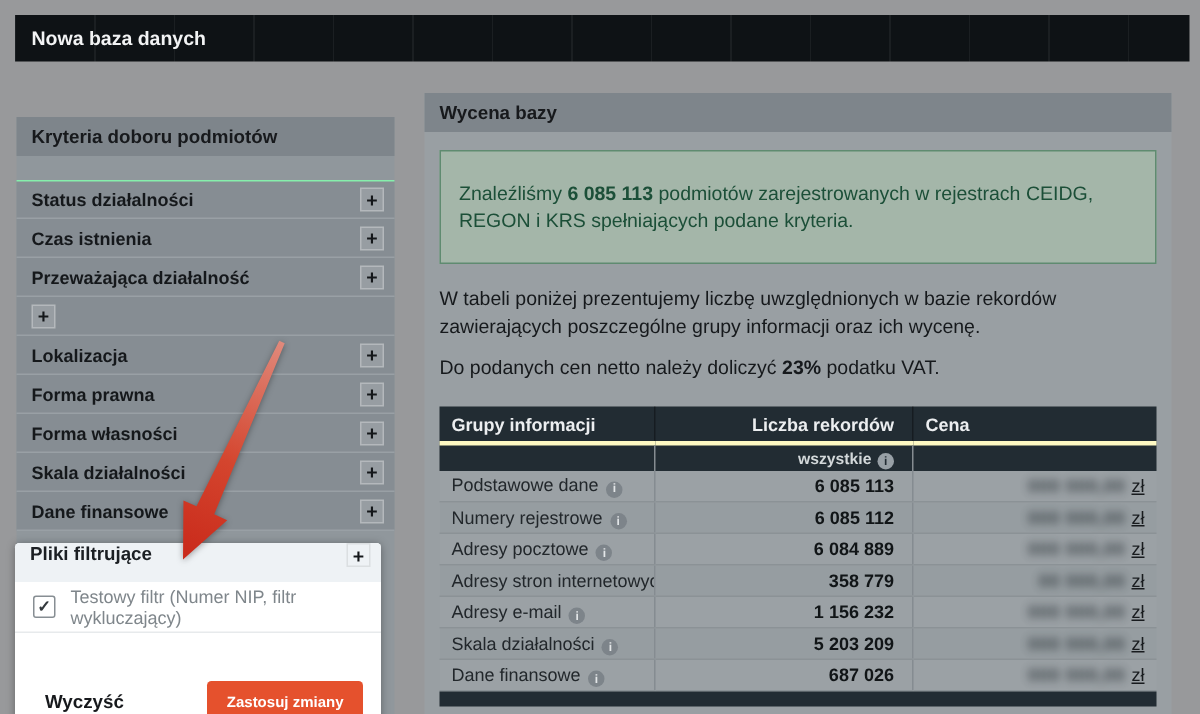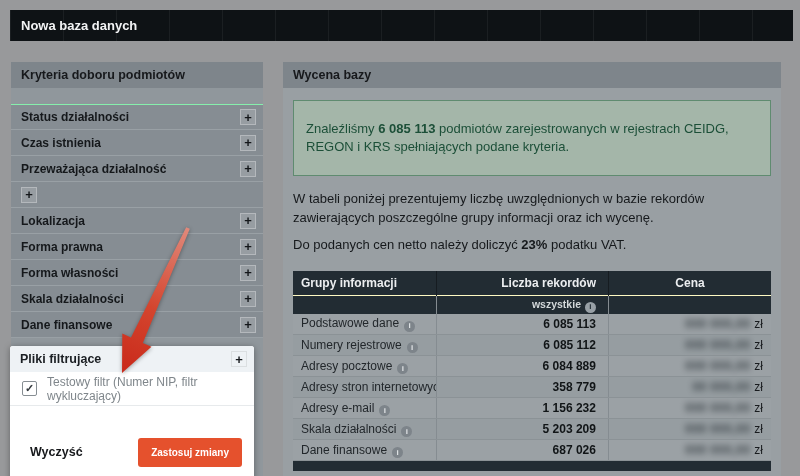--- a/index.html
+++ b/index.html
@@ -15,21 +15,21 @@
   .topbar {
     position:absolute; left:10px; top:10px; width:783px; height:31px;
     background:#0e1215;
     background-image:repeating-linear-gradient(90deg, rgba(255,255,255,0.055) 0 1px, transparent 1px 53px);
     color:#f2f3f4; font-size:13px; font-weight:bold;
     line-height:31px; padding-left:11px;
   }
 
   
   .sidebar {
-    position:absolute; left:11px; top:62px; width:252px; bottom:0;
+    position:absolute; left:11px; top:78px; width:252px; bottom:0;
     background:#90979c;
   }
   .panel-header {
     height:26px; background:#7e858b; display:flex; align-items:center;
     padding:0 10px; font-size:12.5px; font-weight:bold; color:#17191c;
   }
   .acc-list { margin-top:16px; }
   .acc-item {
     height:26px; background:#868d93;
     border-bottom:1px solid #99a0a5;
@@ -48,21 +48,21 @@
 
   
   .highlight-card {
     position:absolute; left:-1px; top:284px; width:244px; height:182px;
     background:#ffffff; border-radius:3px;
     box-shadow:0 1px 6px rgba(0,0,0,0.35);
     z-index:20;
   }
   .card-header {
     height:26px; background:#eef2f5; border-radius:3px 3px 0 0;
-    display:flex; align-items:center; justify-content:space-between;
+    display:flex; justify-content:space-between;
     padding:0 7px 0 10px; cursor:pointer;
   }
   .card-header .acc-label { color:#1b1f23; font-size:12.5px; }
   .card-header .plus-box { background:transparent; border:1px solid rgba(0,0,0,0.08); }
   .checkbox-row {
     height:34px; display:flex; align-items:center; gap:10px;
     padding-left:12px; border-bottom:1px solid #e7eaec;
   }
   .checkbox {
     width:15px; height:15px; flex:0 0 15px;
@@ -101,23 +101,23 @@
   .para { font-size:13px; color:#16191c; line-height:1.45; margin-bottom:8px; }
   .para.last { margin-bottom:16px; }
   .para b { font-weight:bold; }
 
   table.pricing { width:100%; border-collapse:collapse; font-size:12px; table-layout:fixed; }
   .pricing thead th {
     background:#222c33; color:#eceef0; font-weight:bold; font-size:12px;
     height:25px; text-align:left; padding:0 8px;
   }
   .pricing thead th.num { text-align:right; padding-right:12px; }
-  .pricing thead th.price { text-align:center; padding-right:8px; }
+  .pricing thead th.price { text-align:left; padding-right:8px; }
   .pricing tr.sub td {
-    background:#222c33; height:18px; border-top:1px solid #fef9c3;
+    background:#222c33; height:18px; border-top:3px solid #fef9c3;
     text-align:right; padding-right:12px;
   }
   .sub-label { color:#d3d8da; font-weight:bold; font-size:10.5px; }
   .pricing tbody td {
     height:21px; background:#9ba1a5; border-bottom:1px solid #8b9296;
     color:#22272b; padding:0 8px; overflow:hidden; white-space:nowrap;
   }
   .pricing tbody tr:nth-child(even) td { background:#969da1; }
   .pricing tbody td.num { text-align:right; font-weight:bold; color:#111517; padding-right:12px; }
   .pricing tbody td.price { text-align:right; padding-right:8px; }
@@ -128,21 +128,21 @@
     display:inline-flex; align-items:center; justify-content:center;
     width:11px; height:11px; border-radius:50%;
     background:#7d848a; color:#e3e6e8; font-size:8px; font-weight:bold;
     margin-left:5px; vertical-align:-1px; cursor:pointer; line-height:1;
   }
   tr.sub .info-ic { background:#98a0a6; color:#222c33; margin-left:4px; }
   .masked {
     filter:blur(3px); opacity:0.8; font-weight:bold; color:#2b3338;
     letter-spacing:0.5px;
   }
-  .zl { color:#181b1e; margin-left:4px; }
+  .zl { color:#181b1e; margin-left:4px;text-decoration:underline; }
   .table-bottom { height:10px; background:#222c33; }
 
   
   .arrow-svg { position:absolute; left:0; top:0; z-index:60; pointer-events:none; }
 </style>
 </head>
 <body>
 
 <div class="topbar">
   <span>Nowa baza danych</span>

